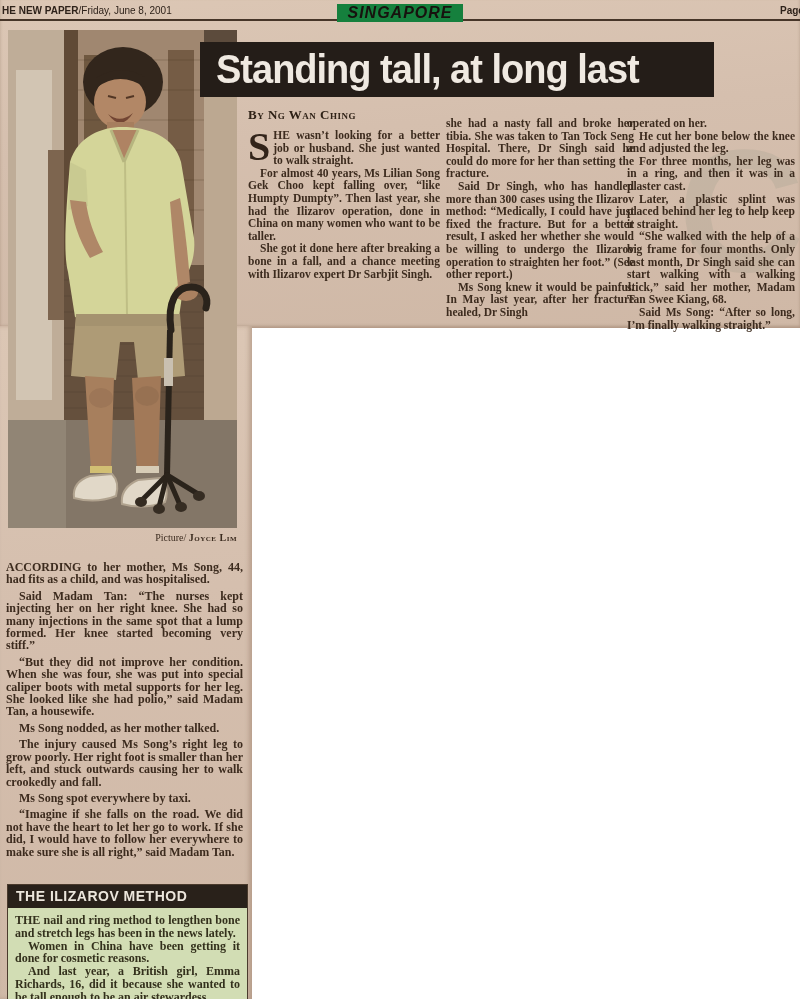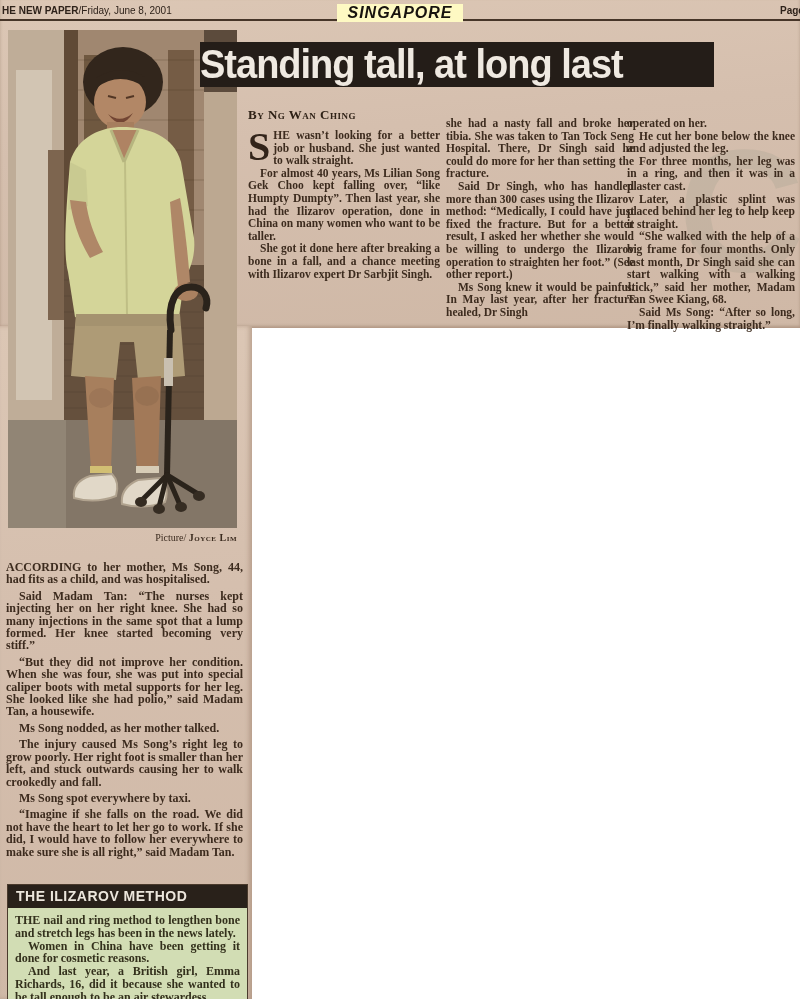--- a/index.html
+++ b/index.html
@@ -9,28 +9,28 @@
   
   .newsprint{background:linear-gradient(175deg,#dcc7b5 0%,#d5bfae 40%,#cfb8a6 100%);}
   .np-top{position:absolute;left:0;top:0;width:800px;height:328px;box-shadow:inset 0 -2px 3px rgba(120,90,70,.35);}
   .np-left{position:absolute;left:0;top:326px;width:252px;height:673px;box-shadow:inset -3px 0 4px rgba(120,90,70,.30);}
 
   
   .masthead-rule{position:absolute;left:0;top:19px;width:800px;border-top:2px solid #463528;z-index:1;}
   .masthead-left{position:absolute;left:2px;top:5px;font-family:"Liberation Sans",sans-serif;font-size:10px;color:#2e221a;z-index:2;white-space:nowrap;}
   .masthead-left .paper{font-weight:bold;}
   .masthead-center{position:absolute;left:0;top:4px;width:800px;text-align:center;z-index:2;}
-  .masthead-center span{display:inline-block;background:#fef9c3;padding:0 10px;font-family:"Liberation Sans",sans-serif;font-weight:bold;font-style:italic;font-size:16px;letter-spacing:1px;color:#17120e;}
+  .masthead-center span{display:inline-block;background:#15803d;padding:0 10px;font-family:"Liberation Sans",sans-serif;font-weight:bold;font-style:italic;font-size:16px;letter-spacing:1px;color:#17120e;}
   .masthead-right{position:absolute;right:0;top:5px;width:20px;overflow:hidden;font-family:"Liberation Sans",sans-serif;font-weight:bold;font-size:10px;color:#2e221a;z-index:2;white-space:nowrap;}
 
   
   .ghost{position:absolute;left:678px;top:110px;font-family:"Liberation Sans",sans-serif;font-weight:bold;font-size:175px;color:rgba(95,115,102,0.11);z-index:1;user-select:none;}
 
   
-  .headline-bar{position:absolute;left:200px;top:42px;width:514px;height:45px;background:#241d18;color:#efe9e1;display:flex;align-items:center;box-sizing:border-box;z-index:6;}
+  .headline-bar{position:absolute;left:200px;top:42px;width:514px;height:55px;background:#241d18;color:#efe9e1;display:flex;align-items:center;padding-left:16px;box-sizing:border-box;z-index:6;}
   .headline-bar h1{margin:0;font-family:"Liberation Sans",sans-serif;font-weight:bold;font-size:38px;letter-spacing:-1px;transform:scaleY(1.05);}
 
   
   .photo{position:absolute;left:8px;top:30px;width:229px;height:498px;z-index:3;background:#8d7763;}
   .caption{position:absolute;left:8px;top:532px;width:229px;text-align:right;font-size:10px;color:#3a2a1e;z-index:3;}
   .caption .cap-name{font-weight:bold;font-variant:small-caps;letter-spacing:.5px;}
 
   
   .byline{position:absolute;left:248px;top:107px;font-weight:bold;font-variant:small-caps;font-size:13px;letter-spacing:.5px;color:#2f2217;z-index:2;}
   .col{position:absolute;font-size:11.5px;line-height:12.6px;font-weight:bold;color:#3c2b1e;text-align:justify;z-index:2;}

